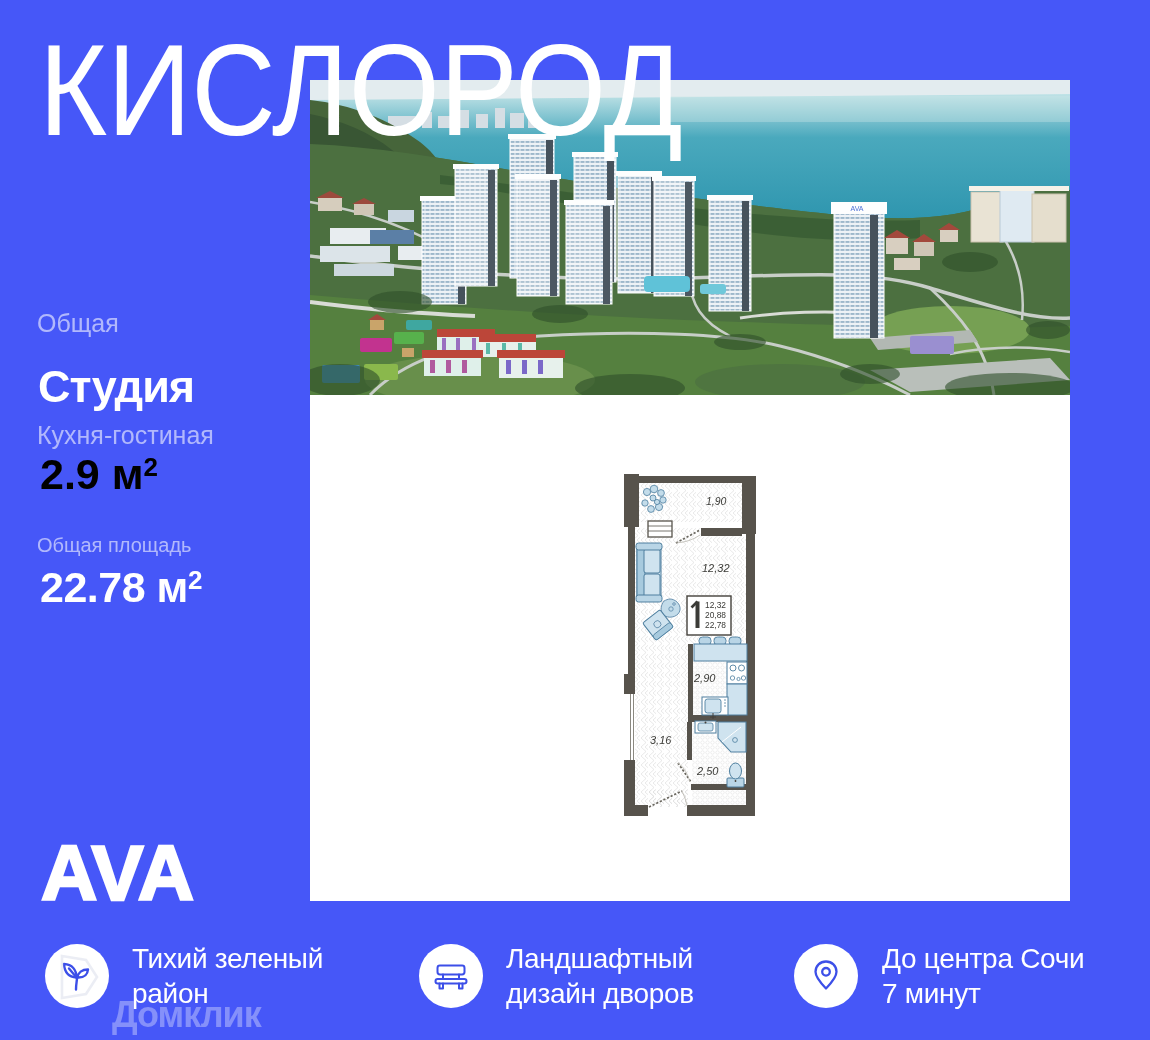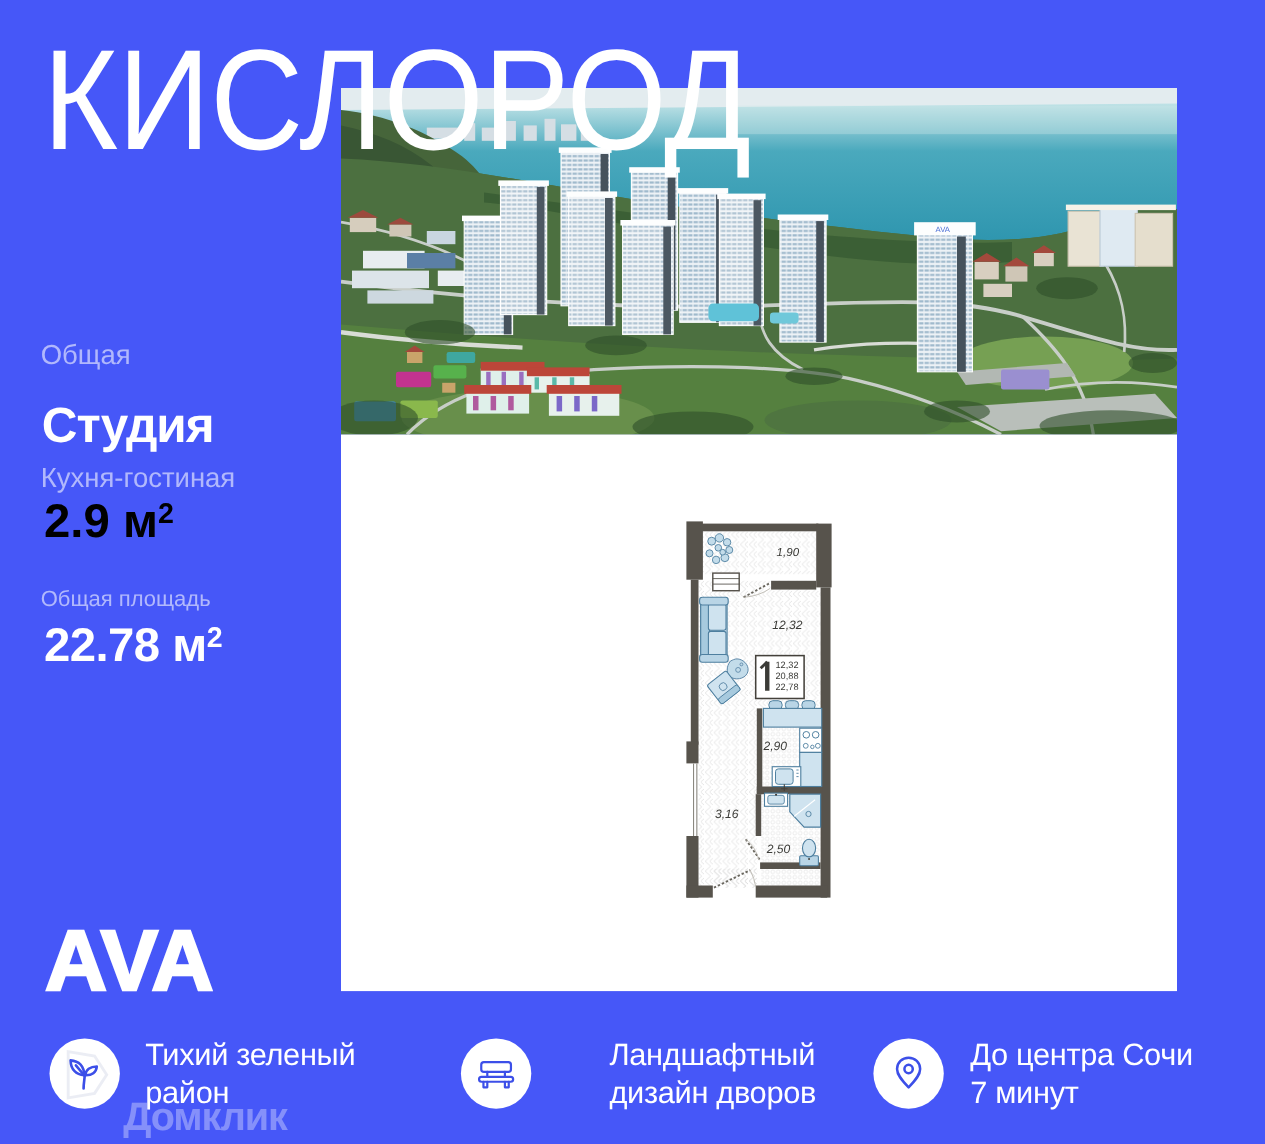--- a/index.html
+++ b/index.html
@@ -467,21 +467,21 @@
 <div class="abs" style="left:419px;top:944px;width:64px;height:64px;border-radius:50%;background:#ffffff;"></div>
 <svg class="abs" style="left:431px;top:956px;" width="40" height="40" viewBox="0 0 40 40">
 
   <g fill="none" stroke="#3c4fe8" stroke-width="2" stroke-linecap="round" stroke-linejoin="round">
     <rect x="6.5" y="9.5" width="27" height="9" rx="2.4"></rect>
     <path d="M12,18.5 L12,23 M28,18.5 L28,23"></path>
     <rect x="4.5" y="23" width="31" height="4.4" rx="2.2"></rect>
     <path d="M8.5,27.5 L8.5,32.5 L12,32.5 L12,27.5 M28,27.5 L28,32.5 L31.5,32.5 L31.5,27.5"></path>
   </g>
 </svg>
-<div class="abs" style="left:506px;top:941px;font-size:28px;color:#ffffff;line-height:35px;letter-spacing:-0.3px;margin-left:48px;">Ландшафтный<br>дизайн дворов</div>
+<div class="abs" style="left:506px;top:941px;font-size:28px;color:#ffffff;line-height:35px;letter-spacing:-0.3px;">Ландшафтный<br>дизайн дворов</div>
 
 <div class="abs" style="left:794px;top:944px;width:64px;height:64px;border-radius:50%;background:#ffffff;"></div>
 <svg class="abs" style="left:806px;top:956px;" width="40" height="40" viewBox="0 0 40 40">
 
   <g fill="none" stroke="#3c4fe8" stroke-width="2.3" stroke-linecap="round" stroke-linejoin="round">
     <path d="M20,32.5 C26.5,25.8 30.5,21 30.5,15.8 C30.5,9.8 25.8,5.5 20,5.5 C14.2,5.5 9.5,9.8 9.5,15.8 C9.5,21 13.5,25.8 20,32.5 Z"></path>
     <circle cx="20" cy="15.8" r="3.8"></circle>
   </g>
 </svg>
 <div class="abs" style="left:882px;top:941px;font-size:28px;color:#ffffff;line-height:35px;letter-spacing:-0.3px;">До центра Сочи<br>7 минут</div>

